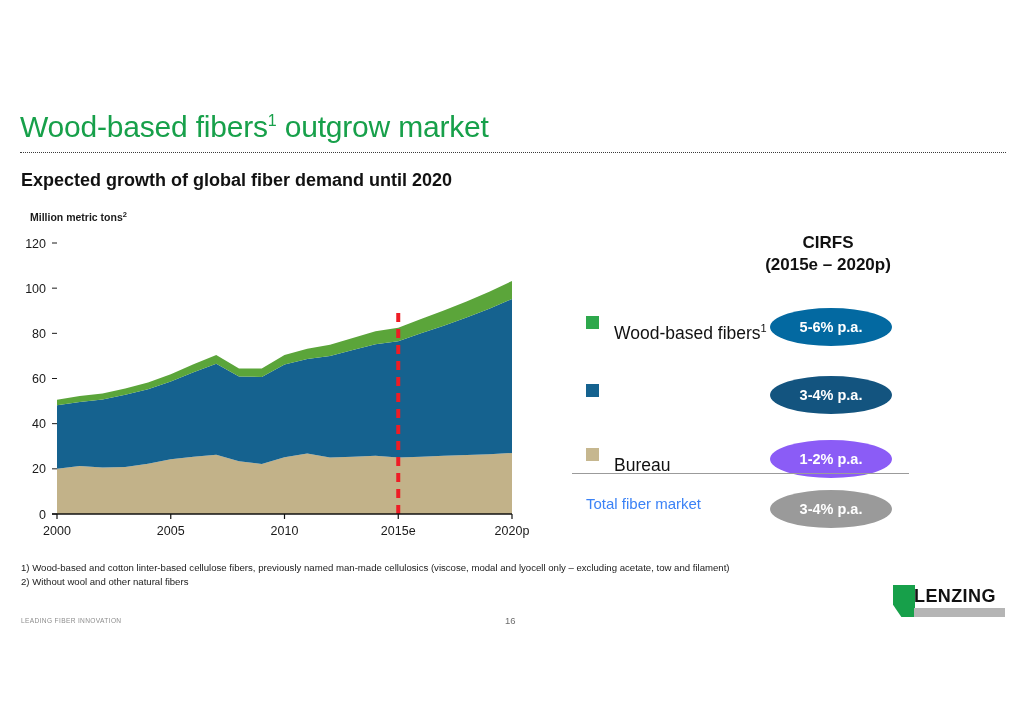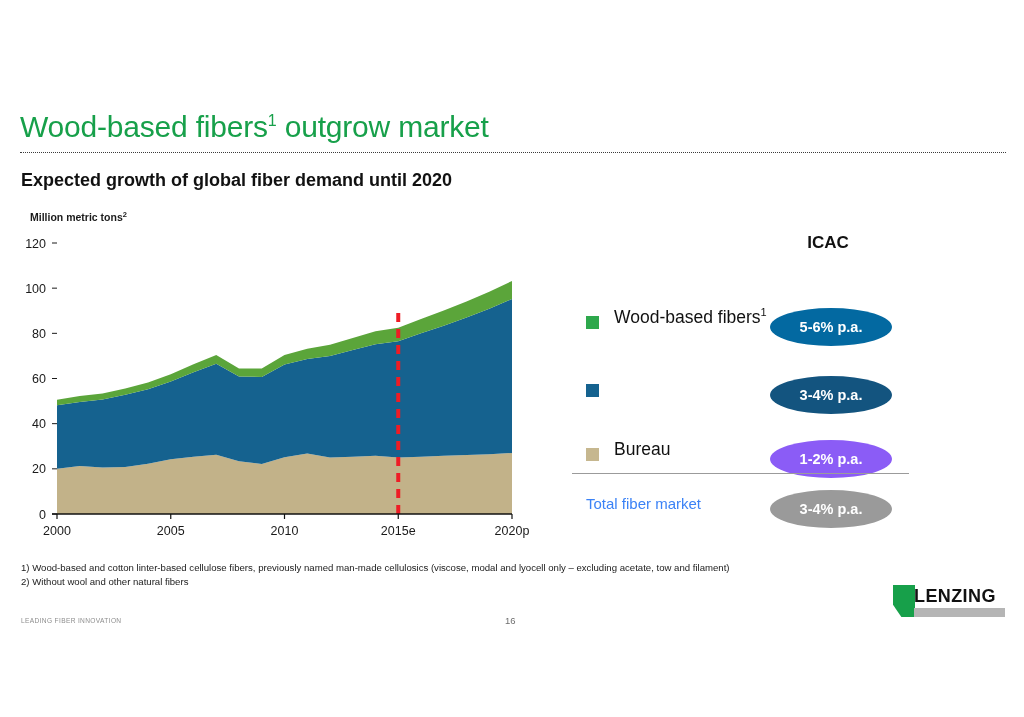--- a/index.html
+++ b/index.html
@@ -126,21 +126,21 @@
   .legend-swatch {
     position: absolute;
     left: 0px;
     top: 10px;
     width: 13px;
     height: 13px;
   }
   .legend-label {
     position: absolute;
     left: 28px;
-    top: 0px;
+    top: 16px;
     width: 175px;
     font-size: 17.5px;
     color: #111111;
     line-height: 1.3;
   }
   .legend-label sup {
     font-size: 11px;
     vertical-align: super;
     line-height: 0;
   }
@@ -311,21 +311,22 @@
           <text x="284.5" y="310" text-anchor="middle" class="xtick-text">2010</text>
           <line x1="398.25" x2="398.25" y1="289" y2="294" stroke="#111" stroke-width="1.2"></line>
           <text x="398.25" y="310" text-anchor="middle" class="xtick-text">2015e</text>
           <line x1="512" x2="512" y1="289" y2="294" stroke="#111" stroke-width="1.2"></line>
           <text x="512" y="310" text-anchor="middle" class="xtick-text">2020p</text>
         </g>
     </svg>
   </div>
 
   <div class="cagr-head">
-    <div>ICAC</div>
+    <div>CIRFS</div>
+    <div>(2015e – 2020p)</div>
   </div>
 
   <div class="legend-block">
 
     <div class="legend-row r0">
       <div class="legend-swatch" style="background: rgb(46, 168, 76);"></div>
       <div class="legend-label">
         <span>Wood-based fibers</span><sup>1</sup>
       </div>
       <div class="pill" style="background: #0369a1;">5-6% p.a.</div>

